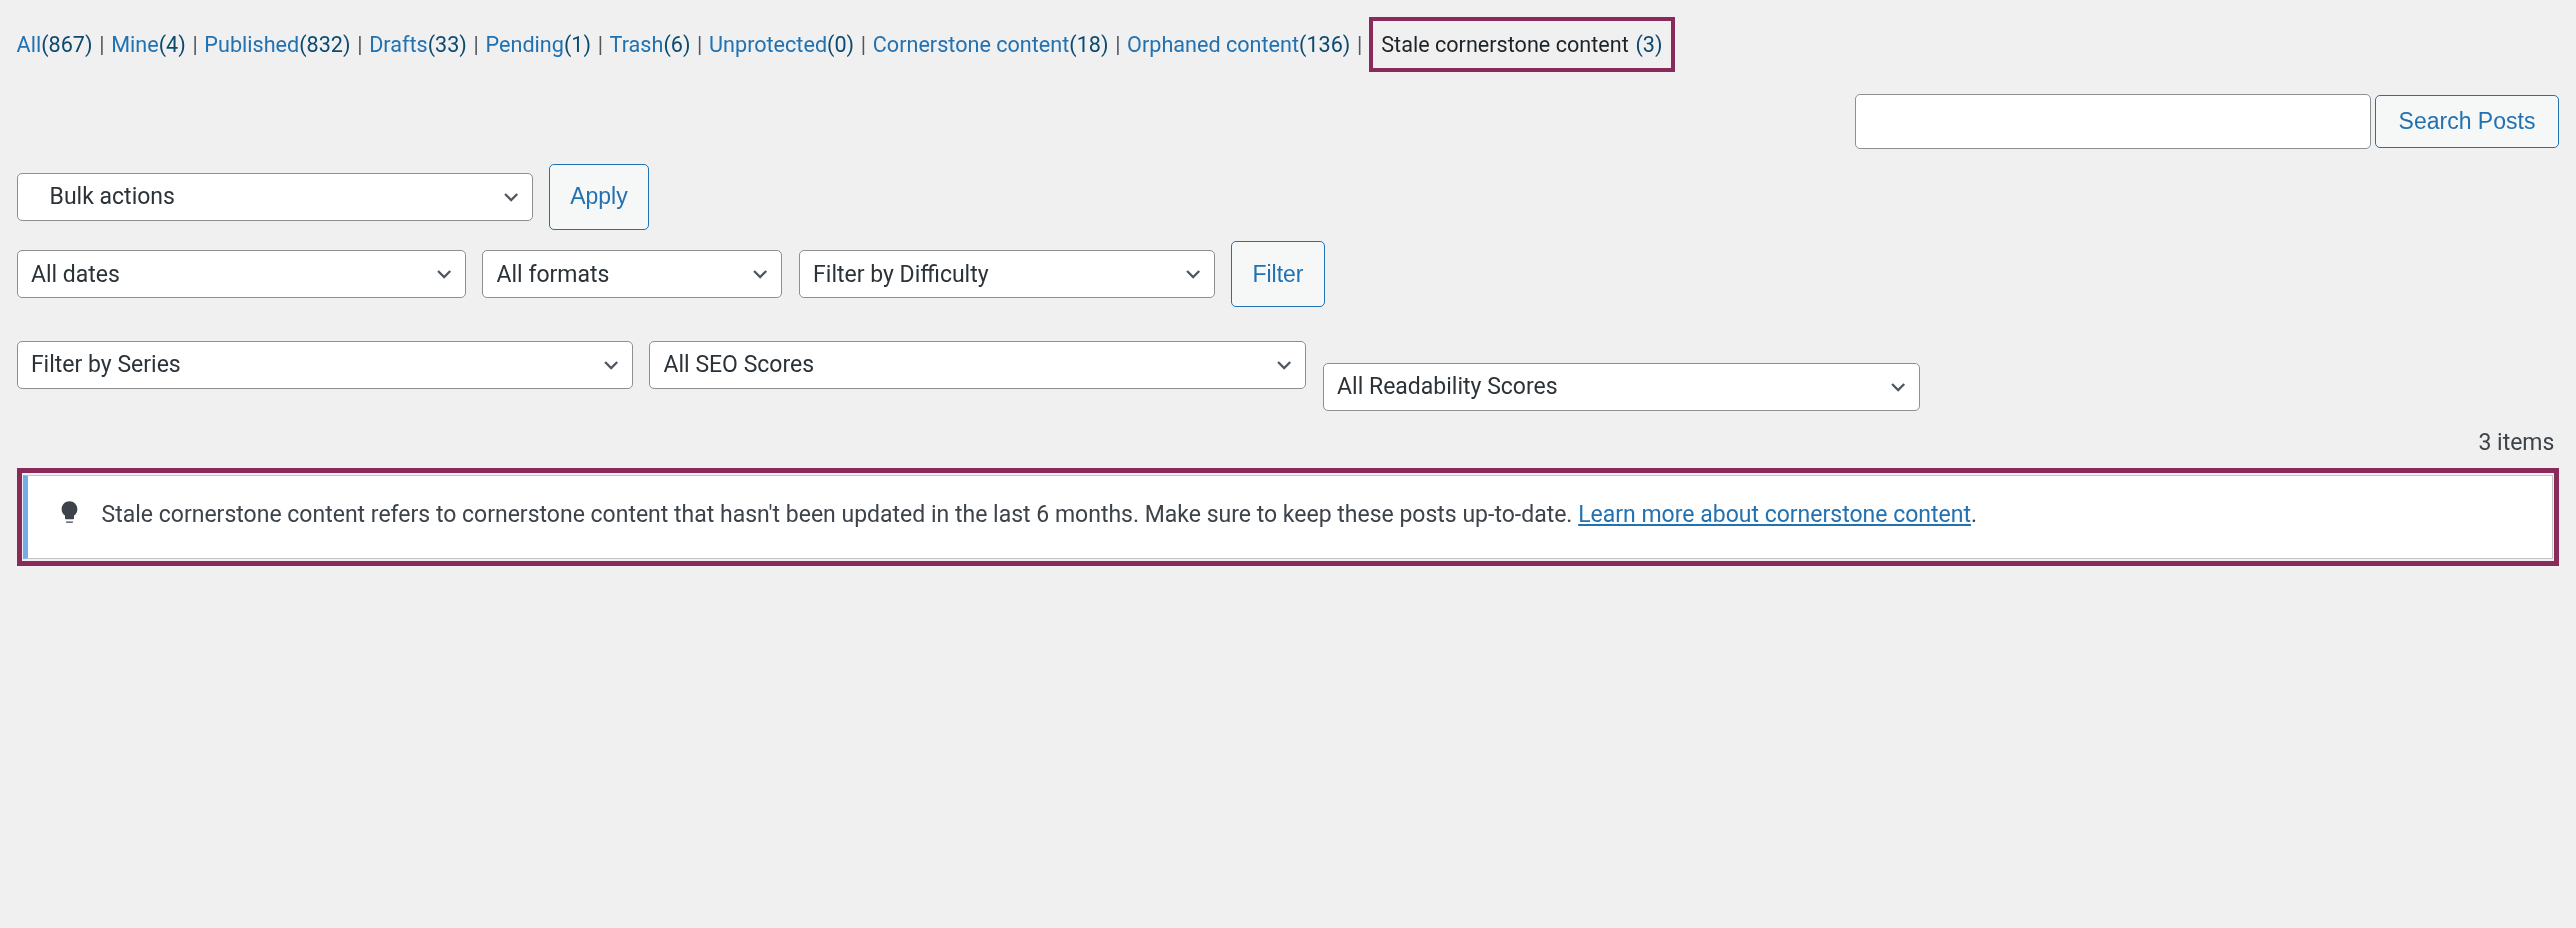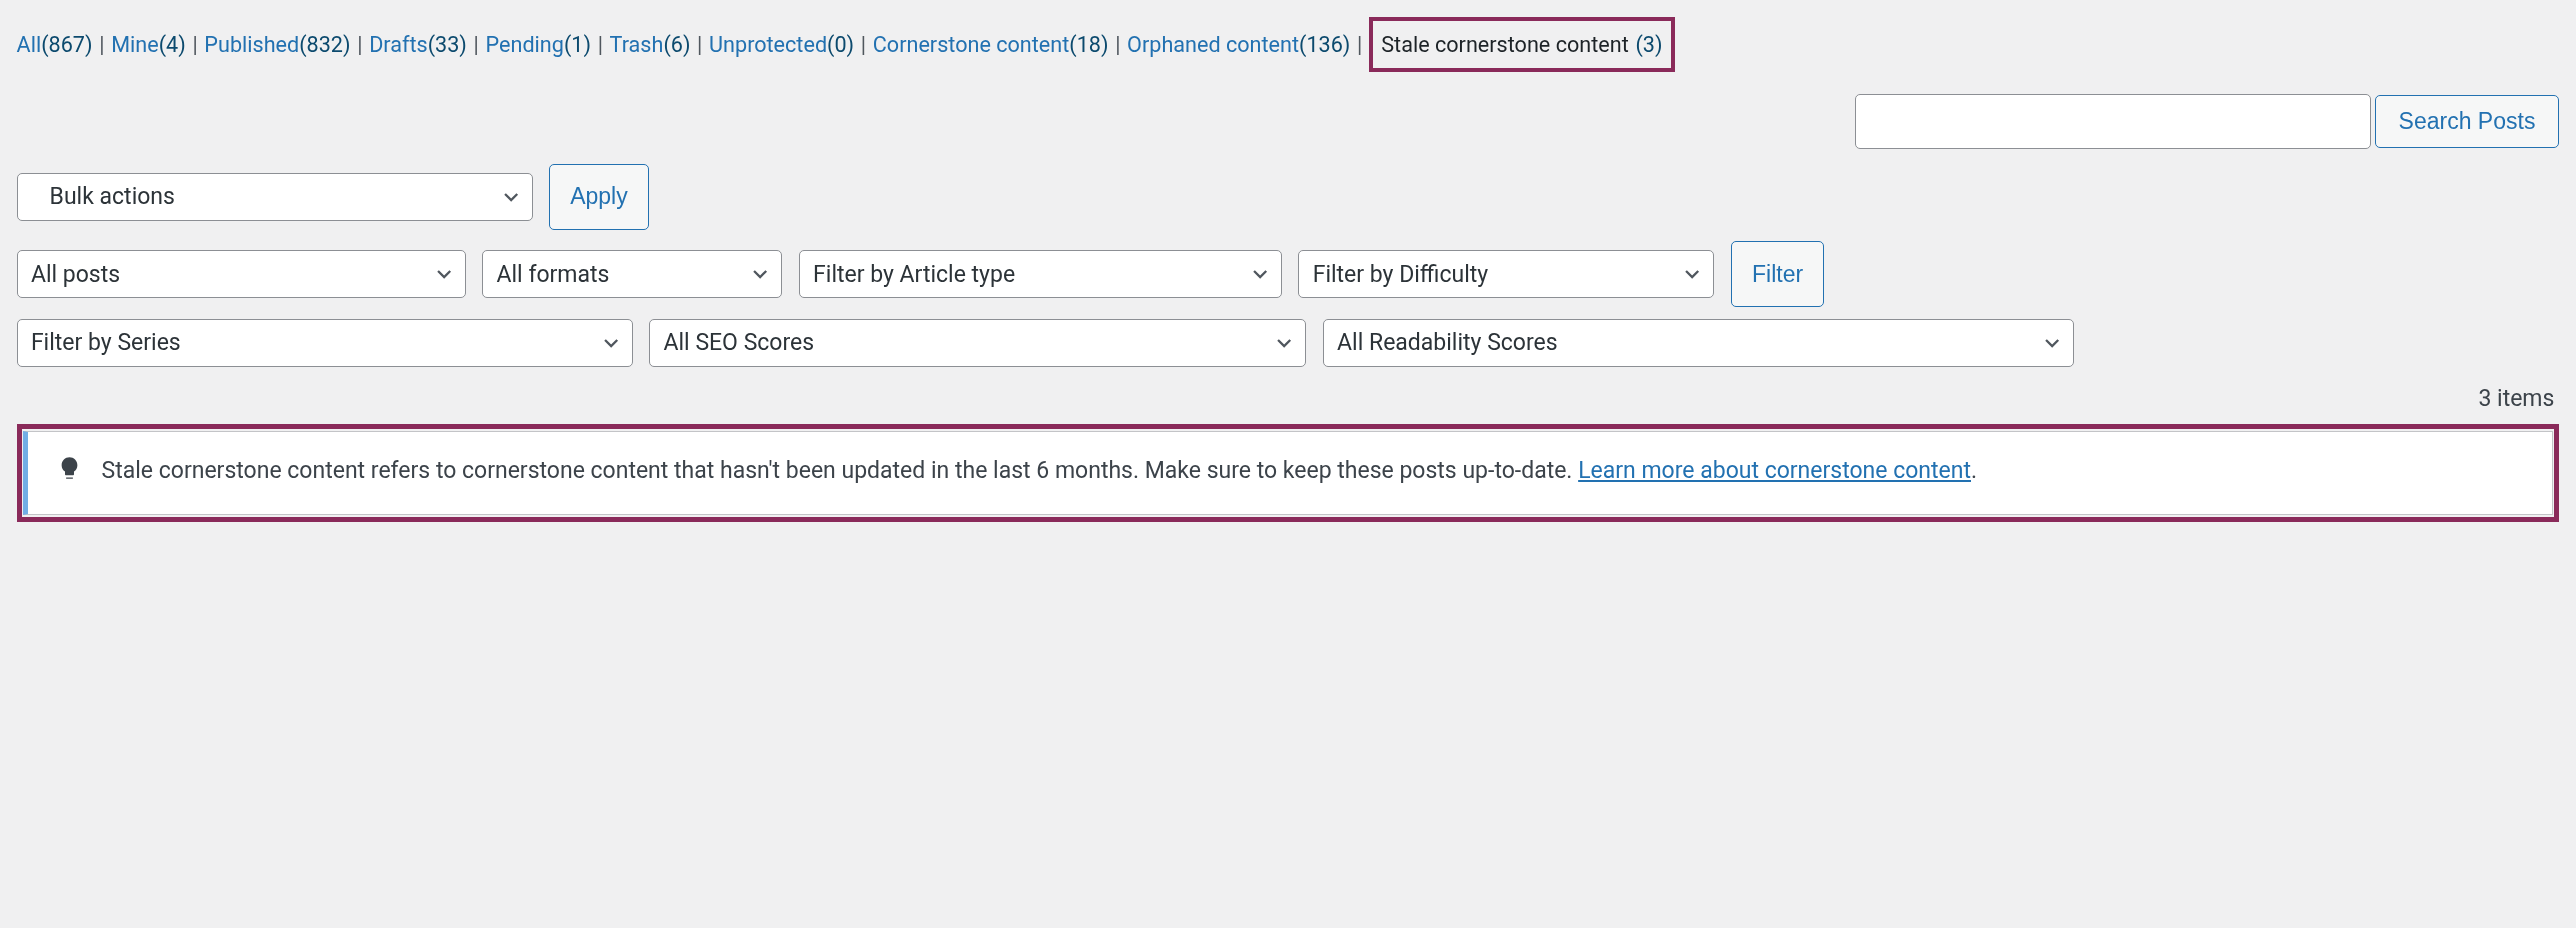--- a/index.html
+++ b/index.html
@@ -87,21 +87,21 @@
       font-size: 23px;
       cursor: pointer;
     }
     .select.wide1 { width: 516px; padding-left: 32px; }
     .select.wide2 { width: 449px; }
     .select.wide3 { width: 300px; text-align: center; }
     .select.wide4 { width: 416px; }
     .select.wide5 { width: 483px; }
     .select.wide6 { width: 616px; }
     .select.wide7 { width: 657px; }
-    .select.wide8 { width: 751px; }
+    .select.wide8 { width: 597px; margin-top: 44px; }
     .chevron {
       position: absolute;
       right: 11.6px;
       top: 50%;
       transform: translateY(-50%);
       width: 18.3px;
       height: 18.3px;
       pointer-events: none;
     }
     .chevron svg { display: block; }
@@ -210,37 +210,29 @@
         <svg viewBox="0 0 24 24" width="18.3" height="18.3">
           <path fill="none" stroke="#50575e" stroke-width="3" d="M4 8 L12 16 L20 8"></path>
         </svg>
       </span>
   </div>
   <button class="btn">Apply</button>
 </div>
 
 <div class="action-row">
   <div class="select wide2">
-    <span>All posts</span>
+    <span>All dates</span>
     <span class="chevron">
         <svg viewBox="0 0 24 24" width="18.3" height="18.3">
           <path fill="none" stroke="#50575e" stroke-width="3" d="M4 8 L12 16 L20 8"></path>
         </svg>
       </span>
   </div>
   <div class="select wide3">
     <span>All formats</span>
-    <span class="chevron">
-        <svg viewBox="0 0 24 24" width="18.3" height="18.3">
-          <path fill="none" stroke="#50575e" stroke-width="3" d="M4 8 L12 16 L20 8"></path>
-        </svg>
-      </span>
-  </div>
-  <div class="select wide5">
-    <span>Filter by Article type</span>
     <span class="chevron">
         <svg viewBox="0 0 24 24" width="18.3" height="18.3">
           <path fill="none" stroke="#50575e" stroke-width="3" d="M4 8 L12 16 L20 8"></path>
         </svg>
       </span>
   </div>
   <div class="select wide4">
     <span>Filter by Difficulty</span>
     <span class="chevron">
         <svg viewBox="0 0 24 24" width="18.3" height="18.3">

